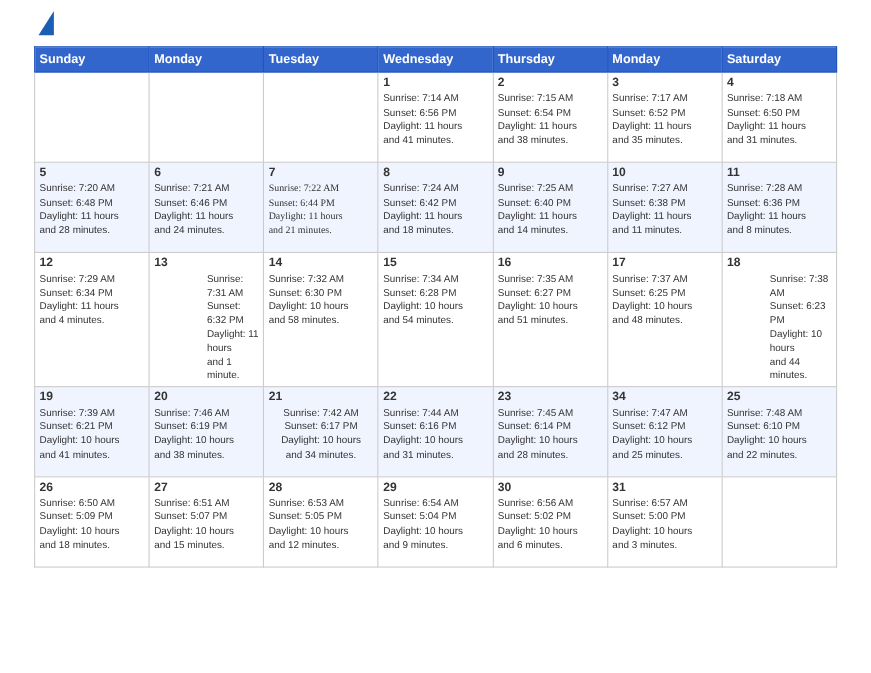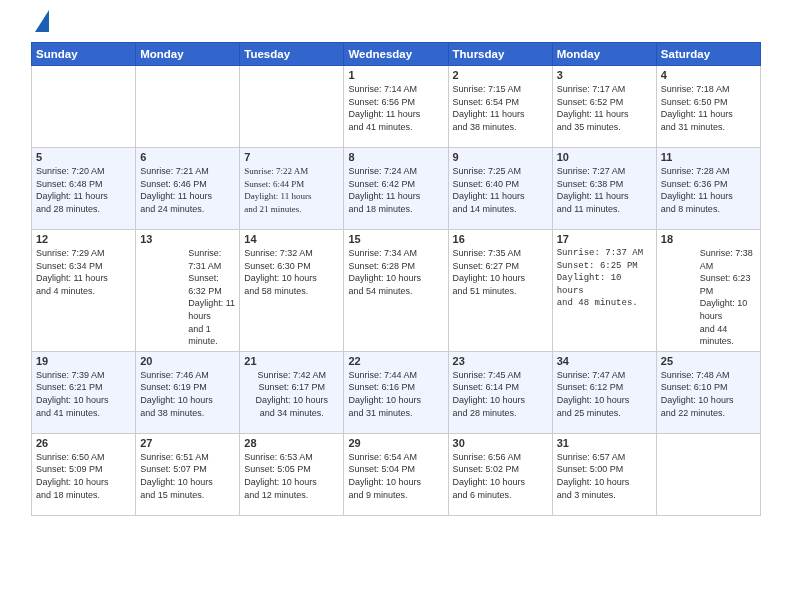--- a/index.html
+++ b/index.html
@@ -255,21 +255,21 @@
           </td>
           <td style="background: rgb(255, 255, 255);">
             <span class="day-num">16</span>
             <div class="day-info" style="white-space: pre-line;">Sunrise: 7:35 AM
 Sunset: 6:27 PM
 Daylight: 10 hours
 and 51 minutes.</div>
           </td>
           <td style="background: rgb(255, 255, 255);">
             <span class="day-num">17</span>
-            <div class="day-info" style="white-space: pre-line; font-family: Liberation Mono, monospace;">Sunrise: 7:37 AM
+            <div class="day-info" style="white-space: pre-line;">Sunrise: 7:37 AM
 Sunset: 6:25 PM
 Daylight: 10 hours
 and 48 minutes.</div>
           </td>
           <td style="background: rgb(255, 255, 255);">
             <span class="day-num">18</span>
             <div class="day-info" style="white-space: pre-line; margin-left: 39px;">Sunrise: 7:38 AM
 Sunset: 6:23 PM
 Daylight: 10 hours
 and 44 minutes.</div>

